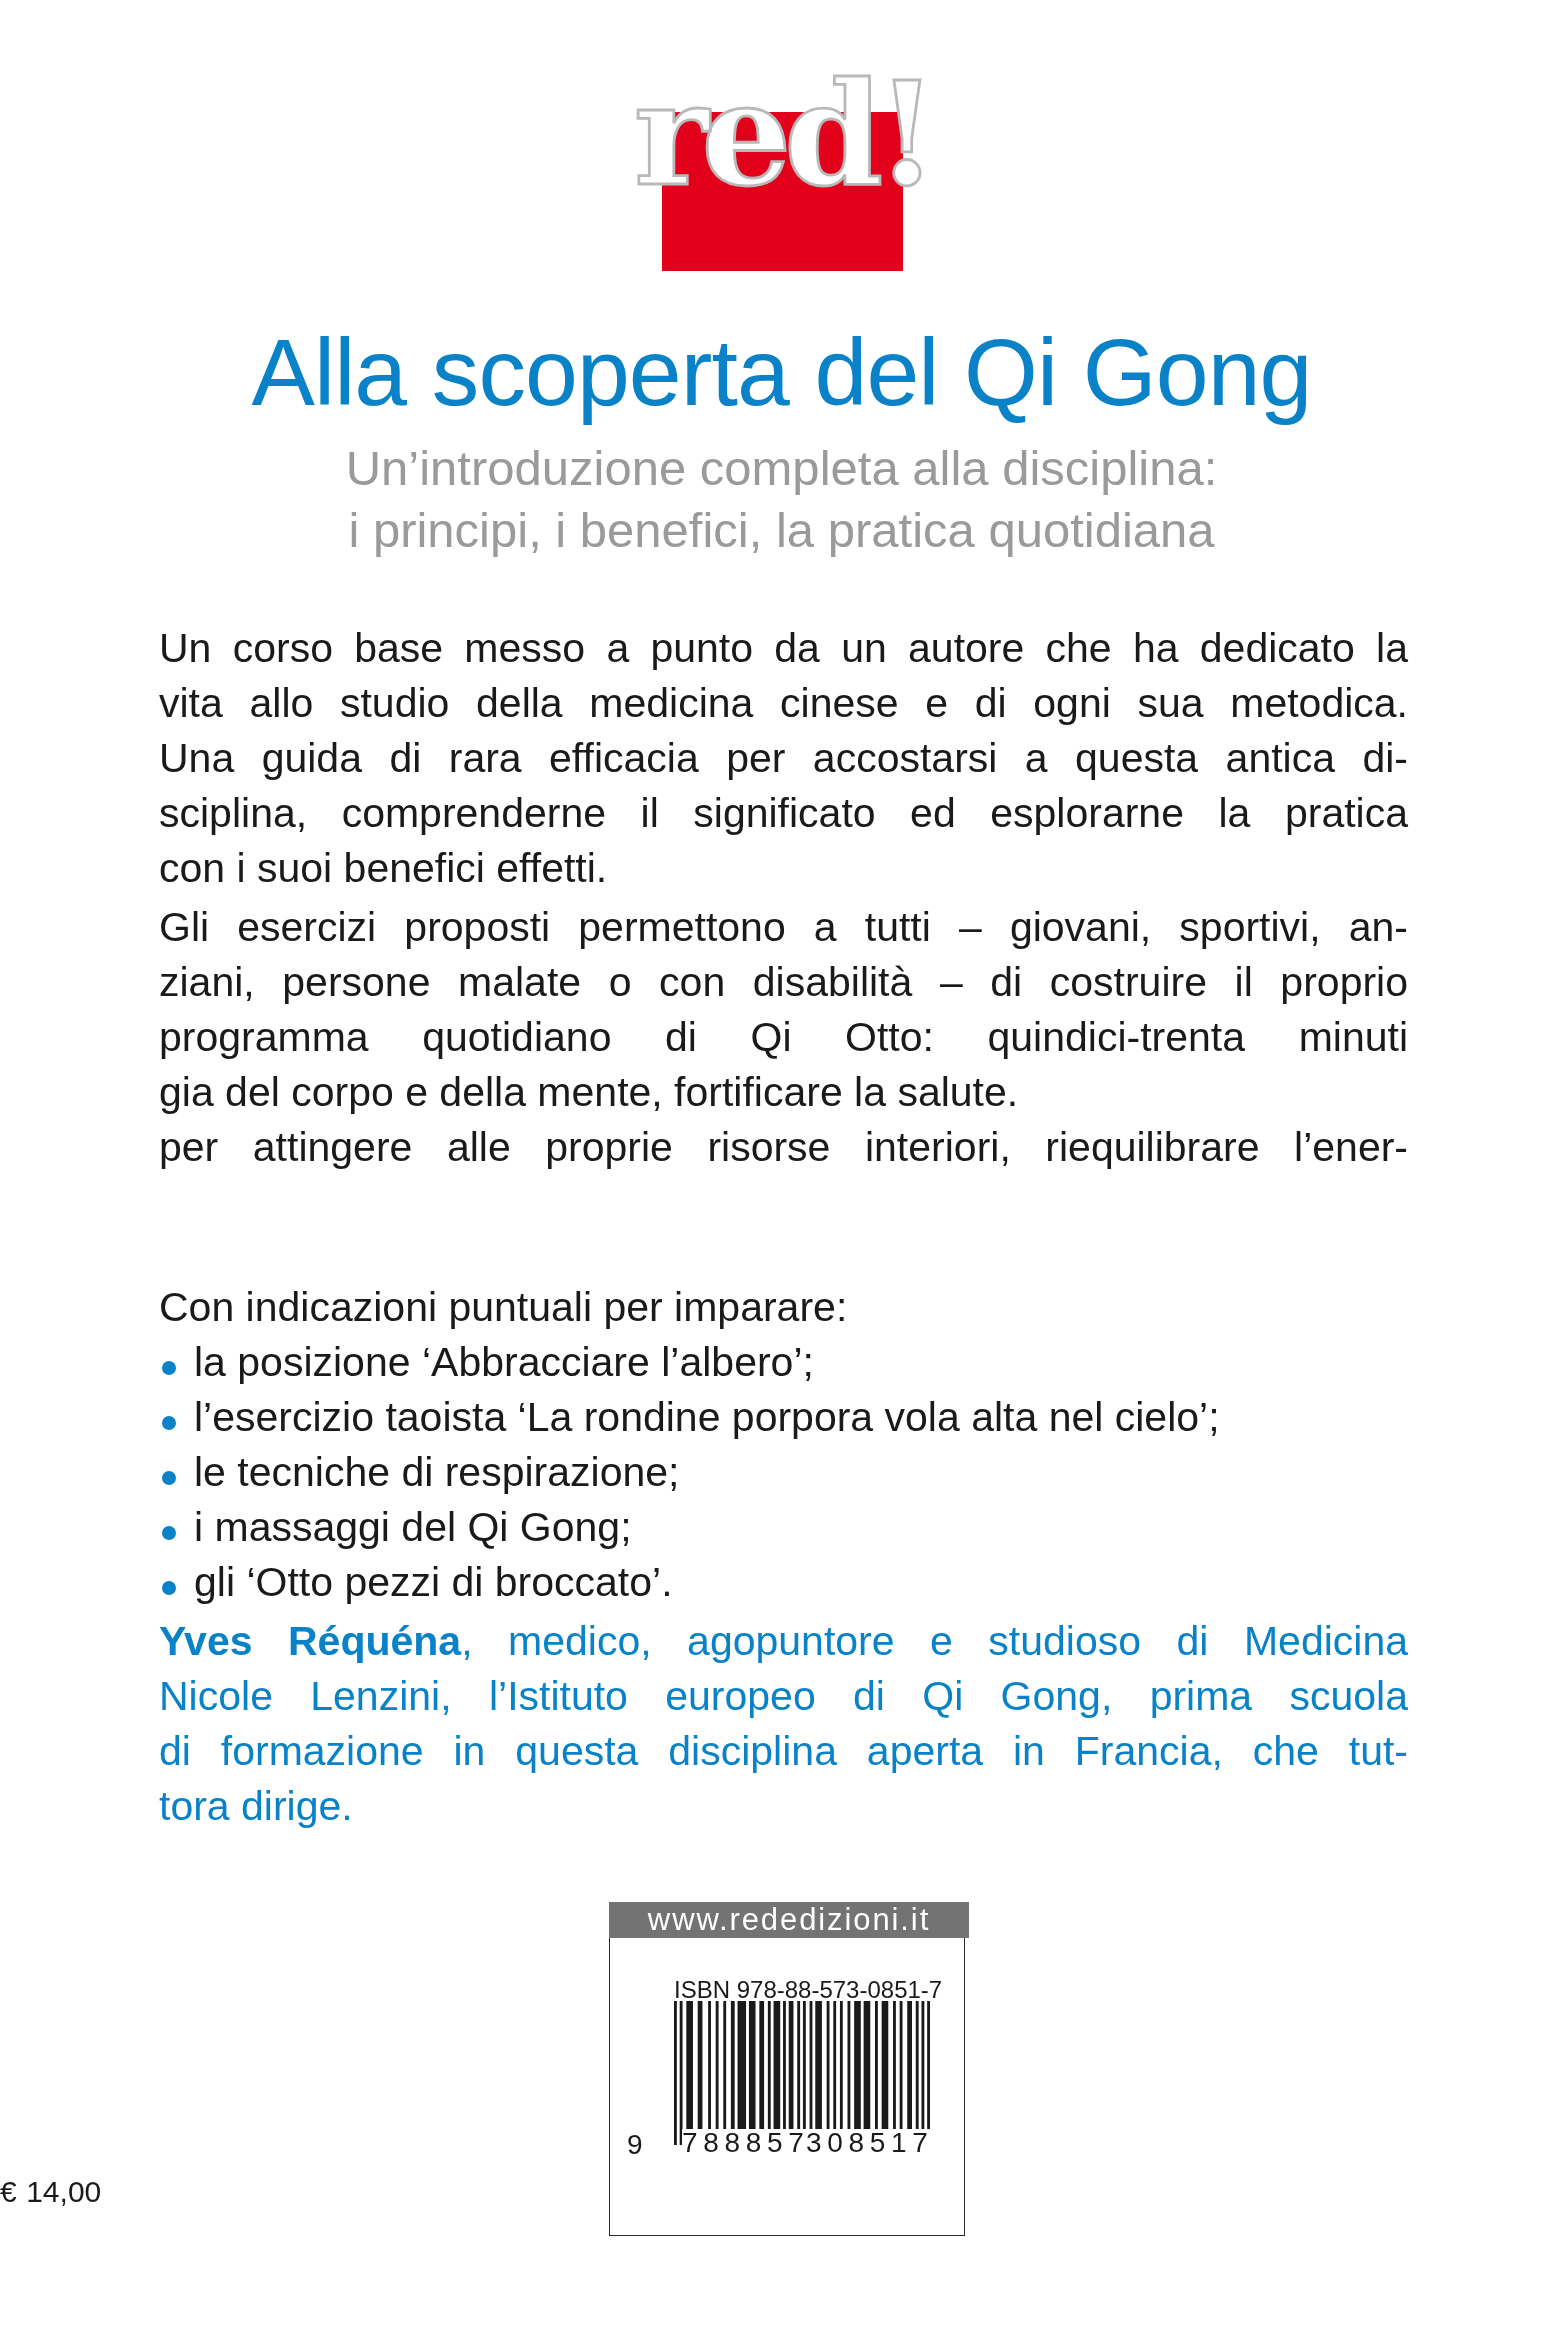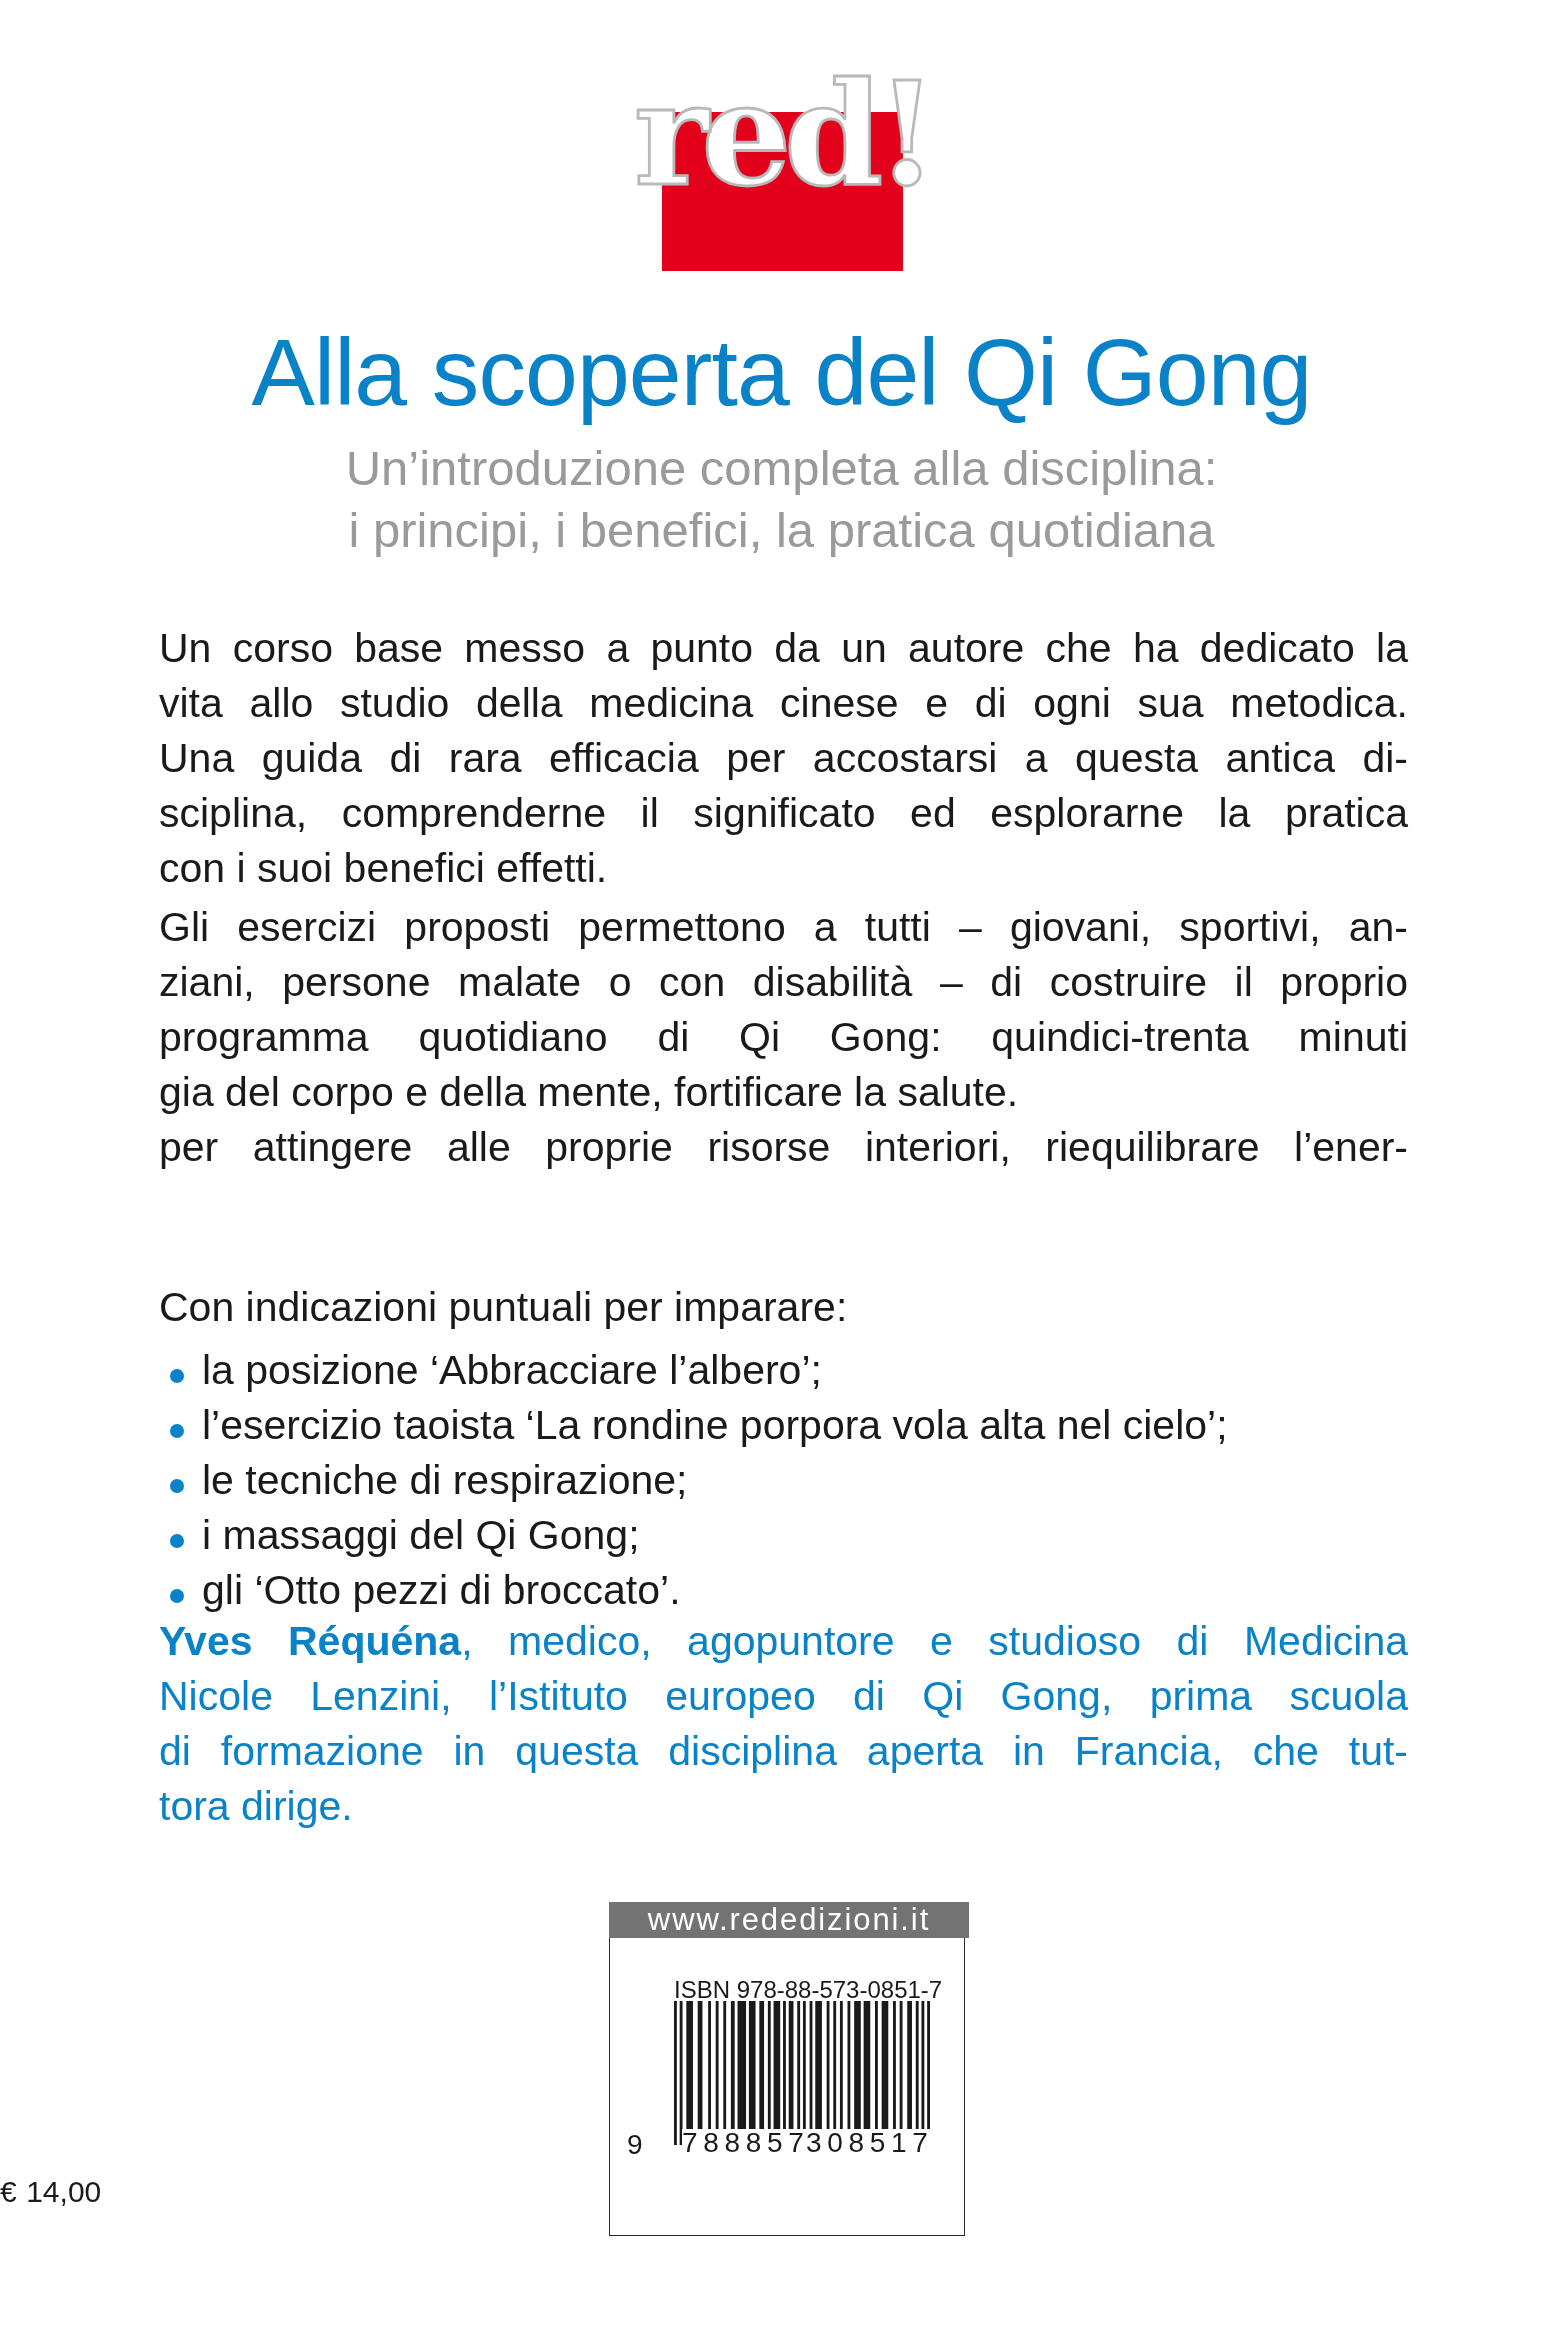--- a/index.html
+++ b/index.html
@@ -92,21 +92,21 @@
     }
     .body-text .line.last {
       text-align-last: left;
     }
     .p1 { top: 621px; }
     .p2 { top: 900px; }
     .p3 { top: 1280px; }
 
     .bullets {
       list-style: none;
-      margin: 8px;
+      margin: 0;
       padding: 0;
     }
     .bullets li {
       position: relative;
       padding-left: 35px;
       white-space: nowrap;
     }
     .bullet-dot {
       position: absolute;
       left: 2.8px;
@@ -225,21 +225,21 @@
   <span class="line">Un corso base messo a punto da un autore che ha dedicato la</span>
   <span class="line">vita allo studio della medicina cinese e di ogni sua metodica.</span>
   <span class="line">Una guida di rara efficacia per accostarsi a questa antica di-</span>
   <span class="line">sciplina, comprenderne il significato ed esplorarne la pratica</span>
   <span class="line last">con i suoi benefici effetti.</span>
 </div>
 
 <div class="body-text p2">
   <span class="line">Gli esercizi proposti permettono a tutti – giovani, sportivi, an-</span>
   <span class="line">ziani, persone malate o con disabilità – di costruire il proprio</span>
-  <span class="line">programma quotidiano di Qi Gong: quindici-trenta minuti</span>
+  <span class="line">programma quotidiano di Qi Otto: quindici-trenta minuti</span>
   <span class="line last">gia del corpo e della mente, fortificare la salute.</span>
   <span class="line">per attingere alle proprie risorse interiori, riequilibrare l’ener-</span>
 </div>
 
 <div class="body-text p3">
   <span class="line last">Con indicazioni puntuali per imparare:</span>
   <ul class="bullets">
     <li>
       <span class="bullet-dot"></span>
       <span>la posizione ‘Abbracciare l’albero’;</span>

